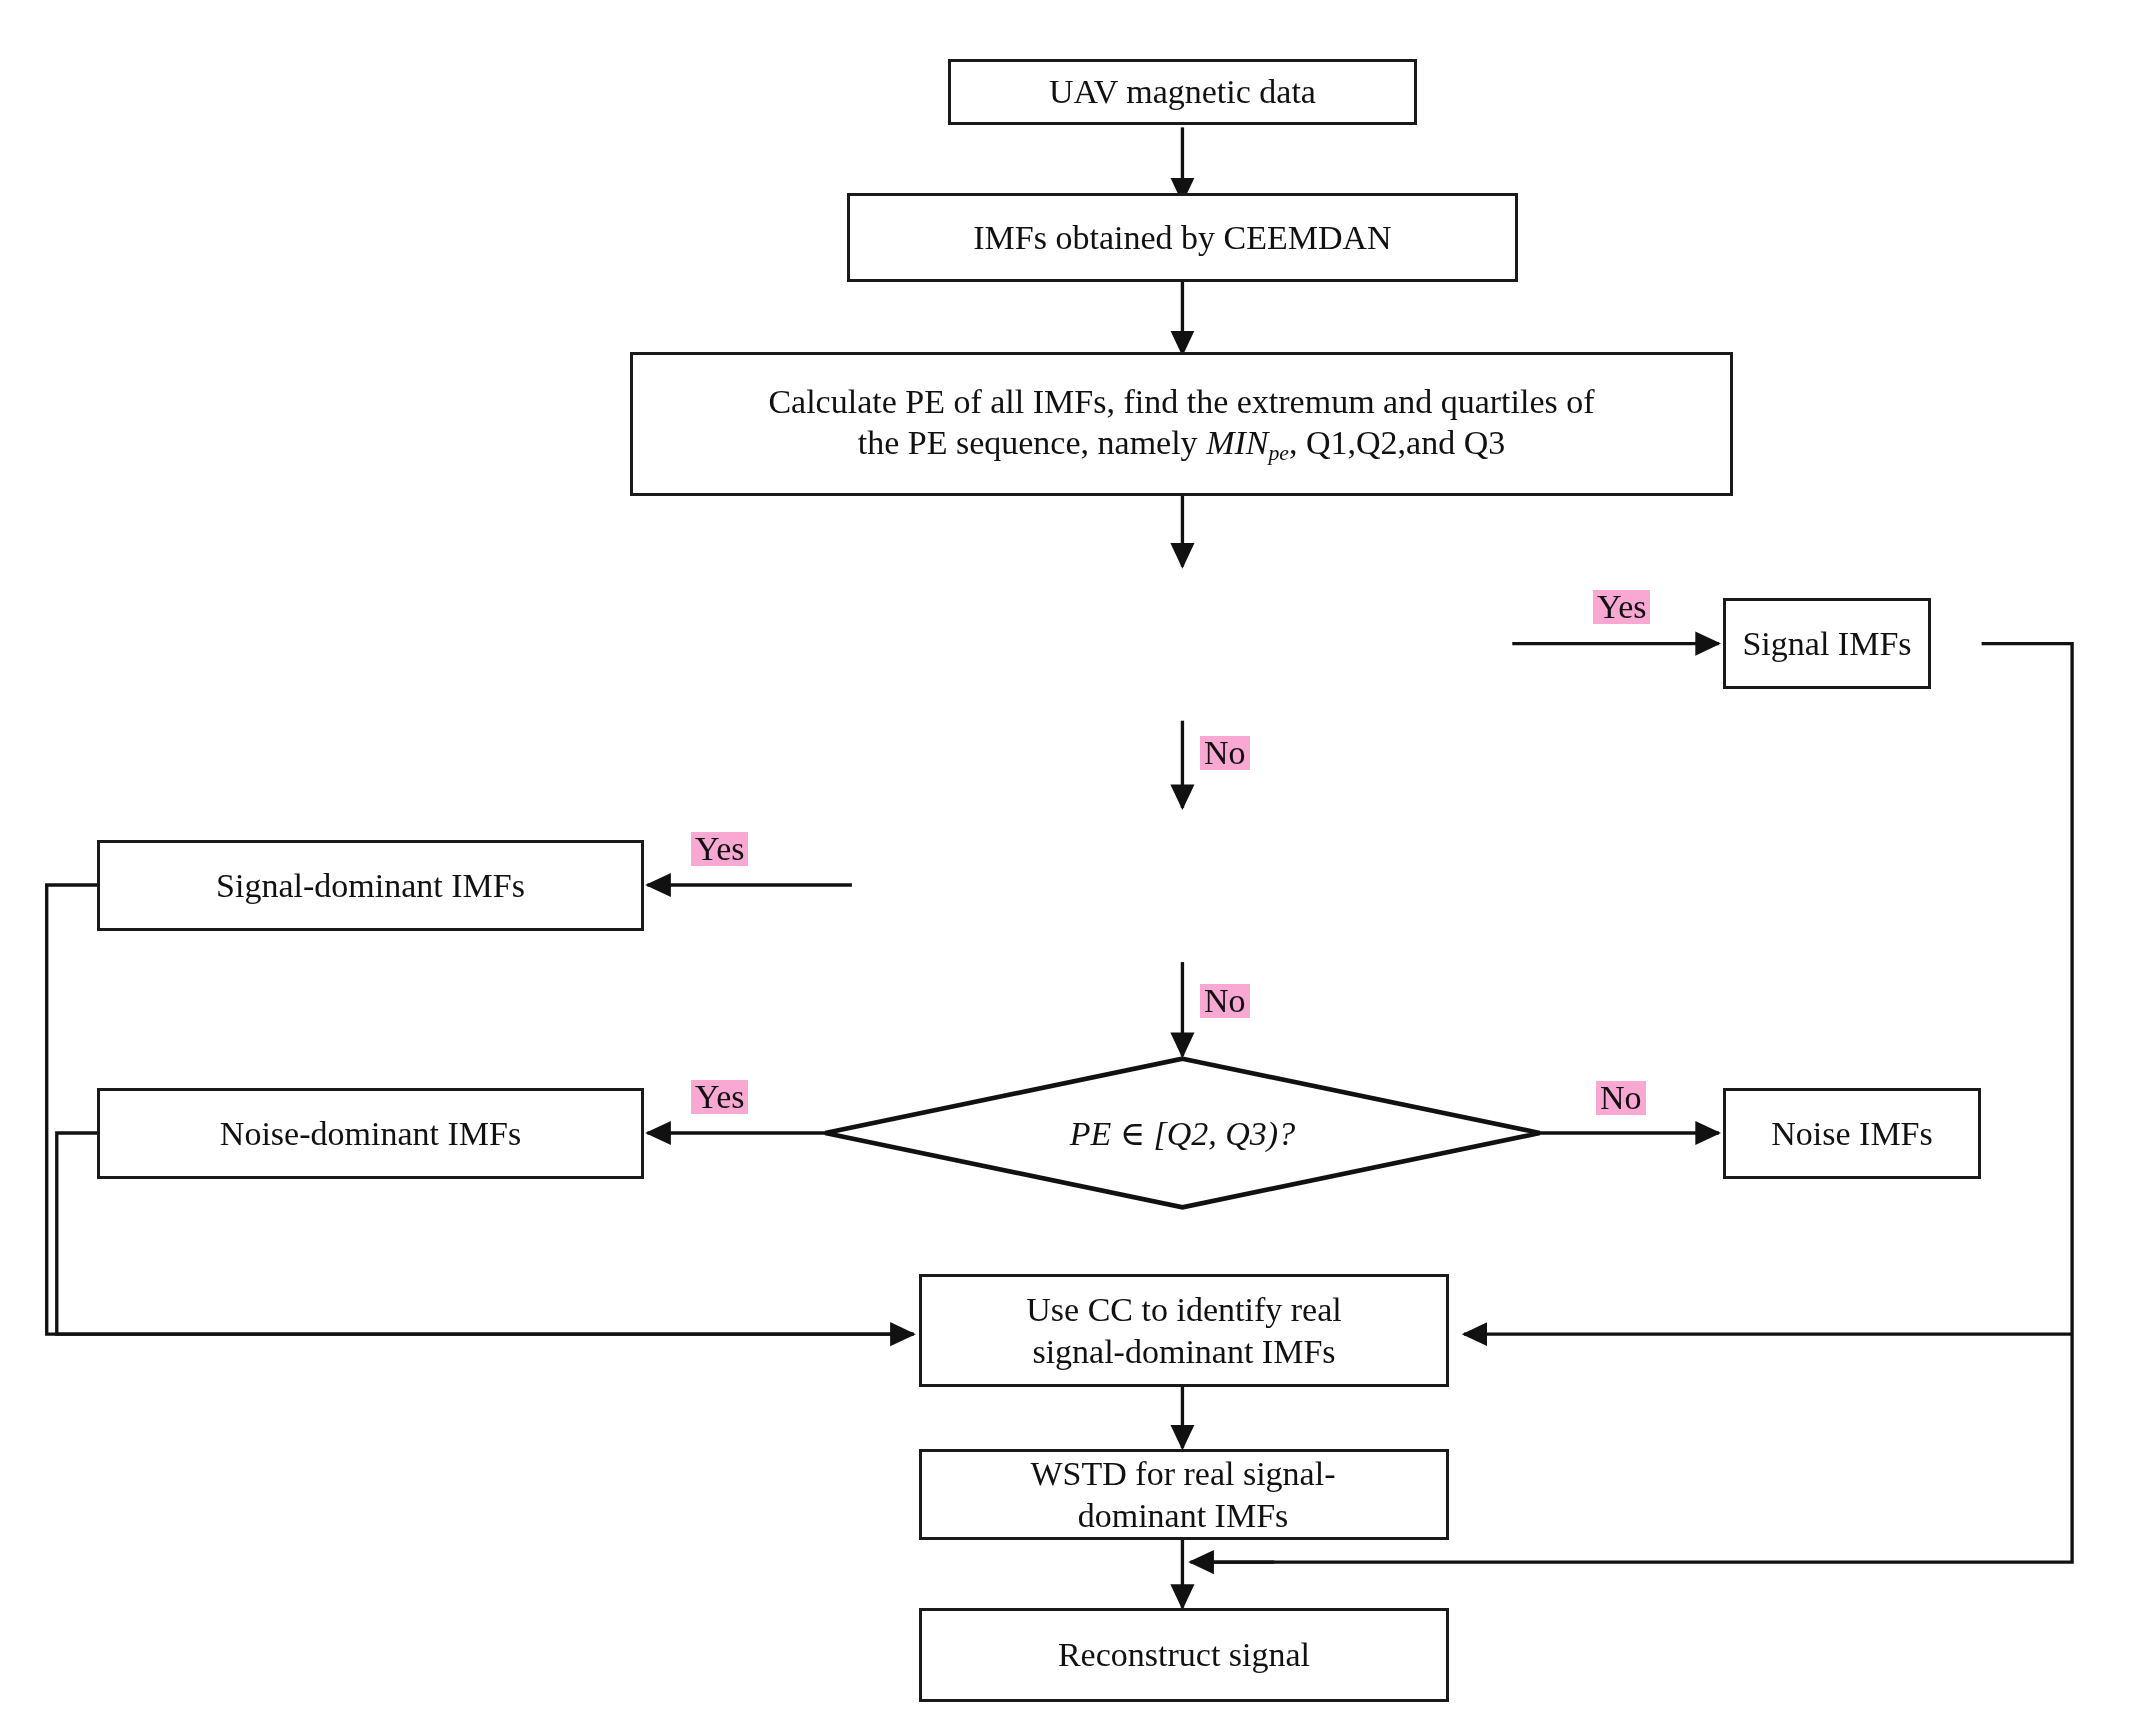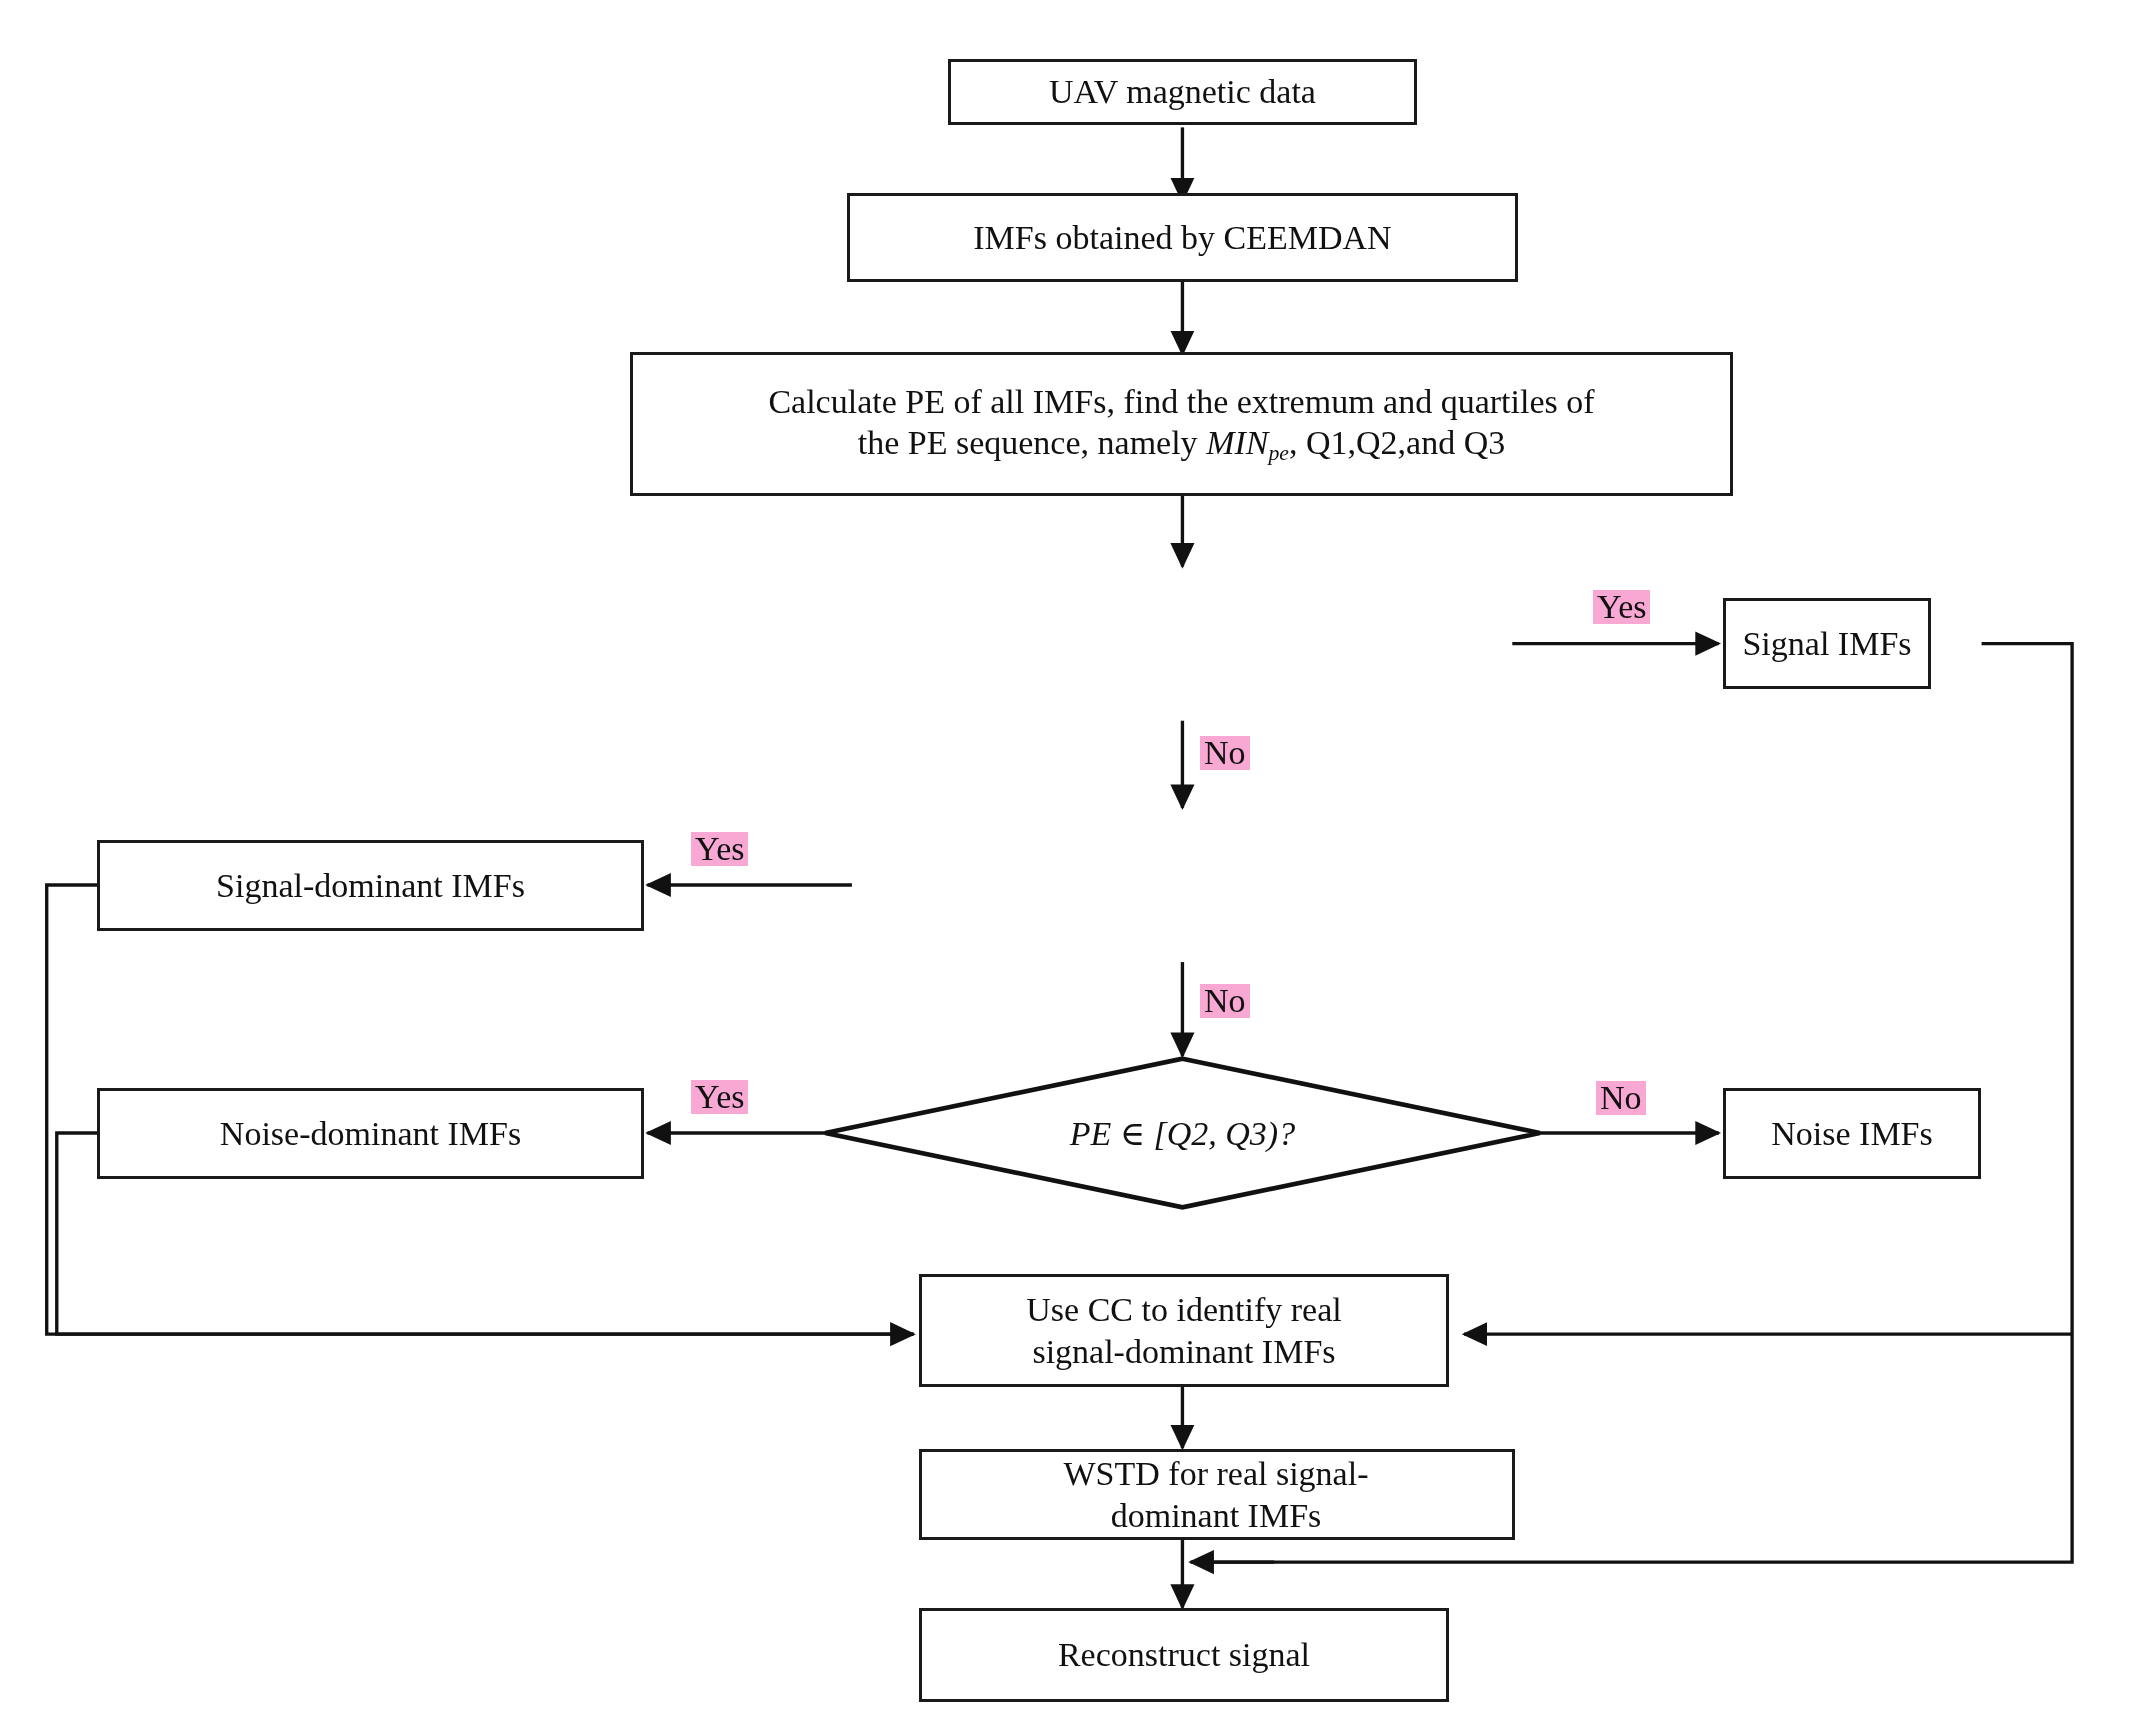--- a/index.html
+++ b/index.html
@@ -175,21 +175,21 @@
     <span class="txt">Noise IMFs</span>
   </div>
 
   <div class="node" style="left:919px; top:1274px; width:530px; height:113px;">
     <span class="txt">
       <span>Use CC to identify real</span><br>
       <span>signal-dominant IMFs</span>
     </span>
   </div>
 
-  <div class="node" style="left:919px; top:1449px; width:596px; height:91px;padding-left:10px;">
+  <div class="node" style="left:919px; top:1449px; width:530px; height:91px;padding-left:10px;">
     <span class="txt">
       <span>WSTD for real signal-</span><br>
       <span>dominant IMFs</span>
     </span>
   </div>
 
   <div class="node" style="left:919px; top:1608px; width:530px; height:94px;">
     <span class="txt">Reconstruct signal</span>
   </div>
 

